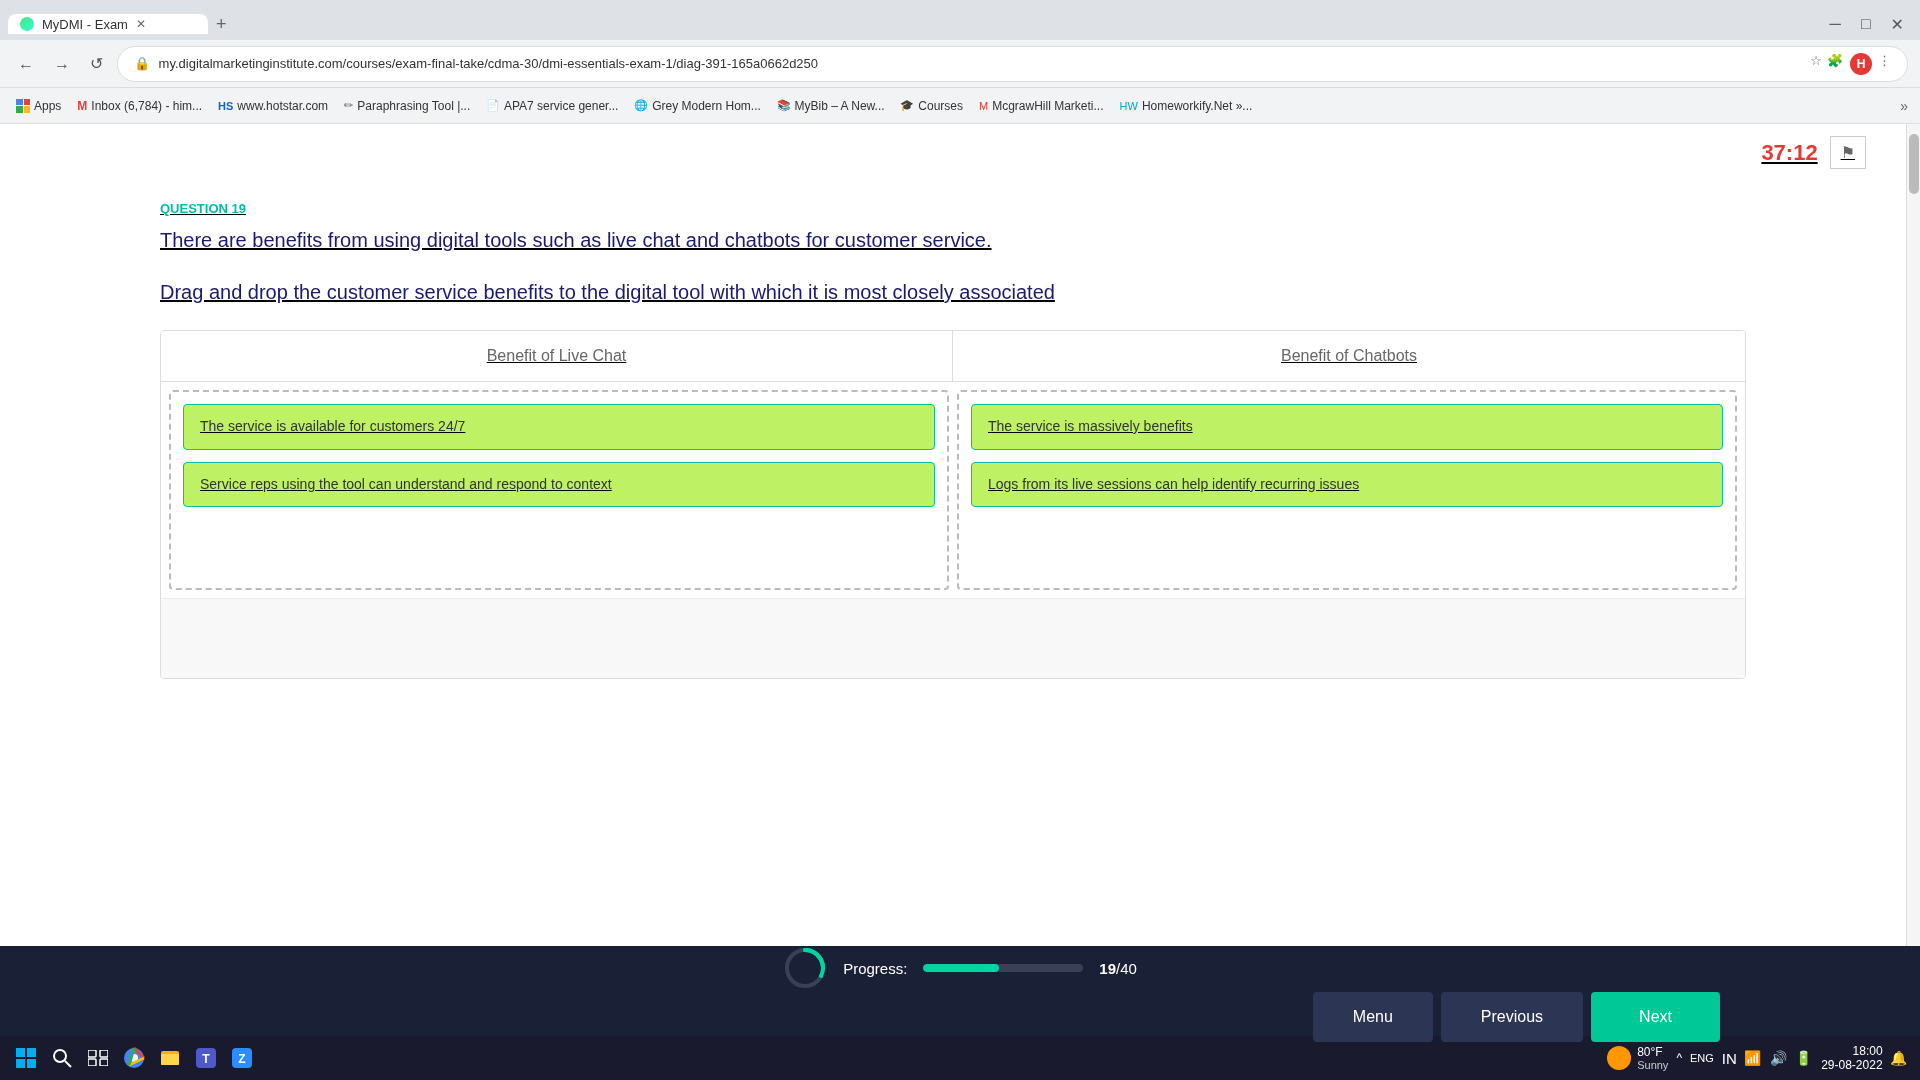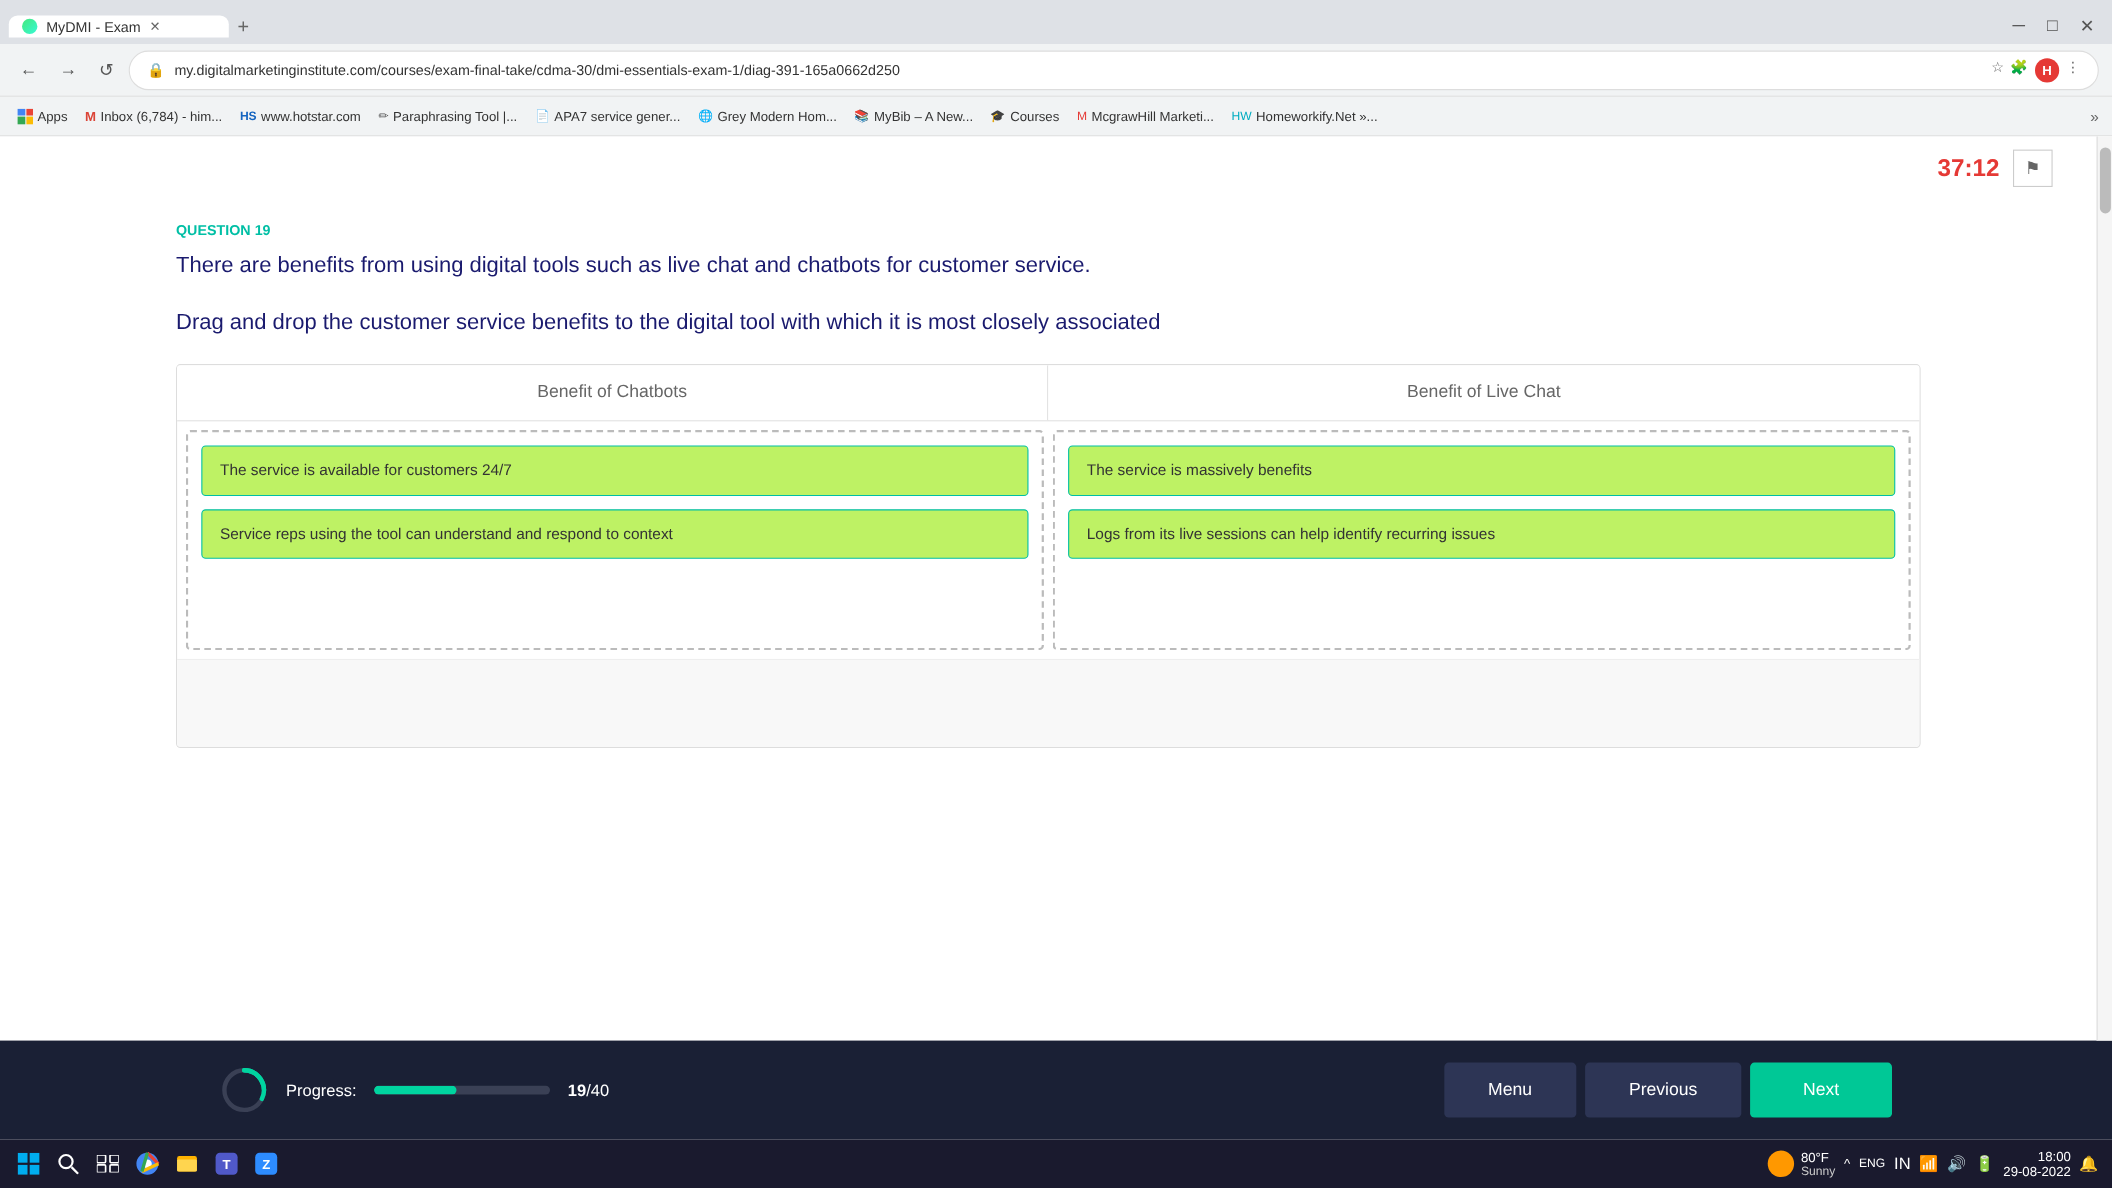--- a/index.html
+++ b/index.html
@@ -38,21 +38,21 @@
     .col-header:first-child { border-right: 1px solid #ddd; }
 
     .drop-zones { display: grid; grid-template-columns: 1fr 1fr; }
     .drop-zone-col { border: 2px dashed #bbb; margin: 8px; border-radius: 4px; padding: 12px; min-height: 200px; display: flex; flex-direction: column; gap: 12px; background: white; }
     .drop-zone-col:first-child { margin-right: 4px; }
     .drop-zone-col:last-child { margin-left: 4px; }
 
     .drag-item { border: 1px solid #00bfa5; border-radius: 4px; padding: 12px 16px; background: #bef264; font-size: 14px; color: #333; cursor: grab; line-height: 1.4; }
 
     
-    .bottom-nav { background: #1a2035; display: flex; align-items: center; padding: 0 200px; height: 90px; gap: 2px; }
+    .bottom-nav { background: #1a2035; display: flex; align-items: center; padding: 0 200px; height: 90px; gap: 2px; flex-direction: column; }
     .progress-section { display: flex; align-items: center; gap: 16px; flex: 1; }
     .progress-label { color: white; font-size: 15px; }
     .progress-bar-container { width: 160px; height: 8px; background: #3a4055; border-radius: 4px; overflow: hidden; }
     .progress-bar-fill { height: 100%; background: #00d4a0; border-radius: 4px; }
     .progress-count { color: white; font-size: 15px; }
     .progress-count strong { font-weight: bold; }
 
     .nav-buttons { display: flex; gap: 8px; margin-left: auto; }
     .nav-btn-dark { background: #2d3555; color: white; border: none; padding: 16px 40px; font-size: 16px; cursor: pointer; border-radius: 4px; }
     .nav-btn-green { background: #00c896; color: white; border: none; padding: 16px 48px; font-size: 16px; cursor: pointer; border-radius: 4px; font-weight: 500; }
@@ -60,21 +60,21 @@
     
     .taskbar { background: #1a1a2e; display: flex; align-items: center; padding: 0 12px; height: 44px; gap: 8px; }
     .taskbar-icon { width: 28px; height: 28px; display: flex; align-items: center; justify-content: center; cursor: pointer; }
     .taskbar-right { margin-left: auto; display: flex; align-items: center; gap: 8px; color: white; font-size: 12px; }
     .weather-widget { display: flex; align-items: center; gap: 6px; color: white; font-size: 12px; }
     .weather-icon { width: 24px; height: 24px; background: #ff9800; border-radius: 50%; }
     .system-tray { display: flex; align-items: center; gap: 8px; color: white; font-size: 12px; }
     .clock { text-align: right; color: white; font-size: 12px; }
 
     
-    .main-area { display: flex; }
+    .main-area { display: flex; text-decoration: underline; }
     .page-content { flex: 1; }
     .scrollbar { width: 14px; background: #f5f5f5; border-left: 1px solid #ddd; position: relative; }
     .scrollbar-thumb { width: 10px; height: 60px; background: #bbb; border-radius: 5px; position: absolute; top: 10px; left: 2px; }
   </style>
 </head>
 <body>
 
 <div class="browser-chrome">
 
   <div class="tab-bar">
@@ -166,22 +166,22 @@
     </div>
 
     <div class="question-content">
       <div class="question-label">QUESTION 19</div>
       <div class="question-text">There are benefits from using digital tools such as live chat and chatbots for customer service.</div>
       <div class="drag-instruction">Drag and drop the customer service benefits to the digital tool with which it is most closely associated</div>
 
       <div class="drag-drop-container">
 
         <div class="column-headers">
+          <div class="col-header">Benefit of Live Chat</div>
           <div class="col-header">Benefit of Chatbots</div>
-          <div class="col-header">Benefit of Live Chat</div>
         </div>
 
         <div class="drop-zones">
 
           <div class="drop-zone-col">
             <div class="drag-item">The service is available for customers 24/7</div>
             <div class="drag-item">Service reps using the tool can understand and respond to context</div>
           </div>
 
           <div class="drop-zone-col">

